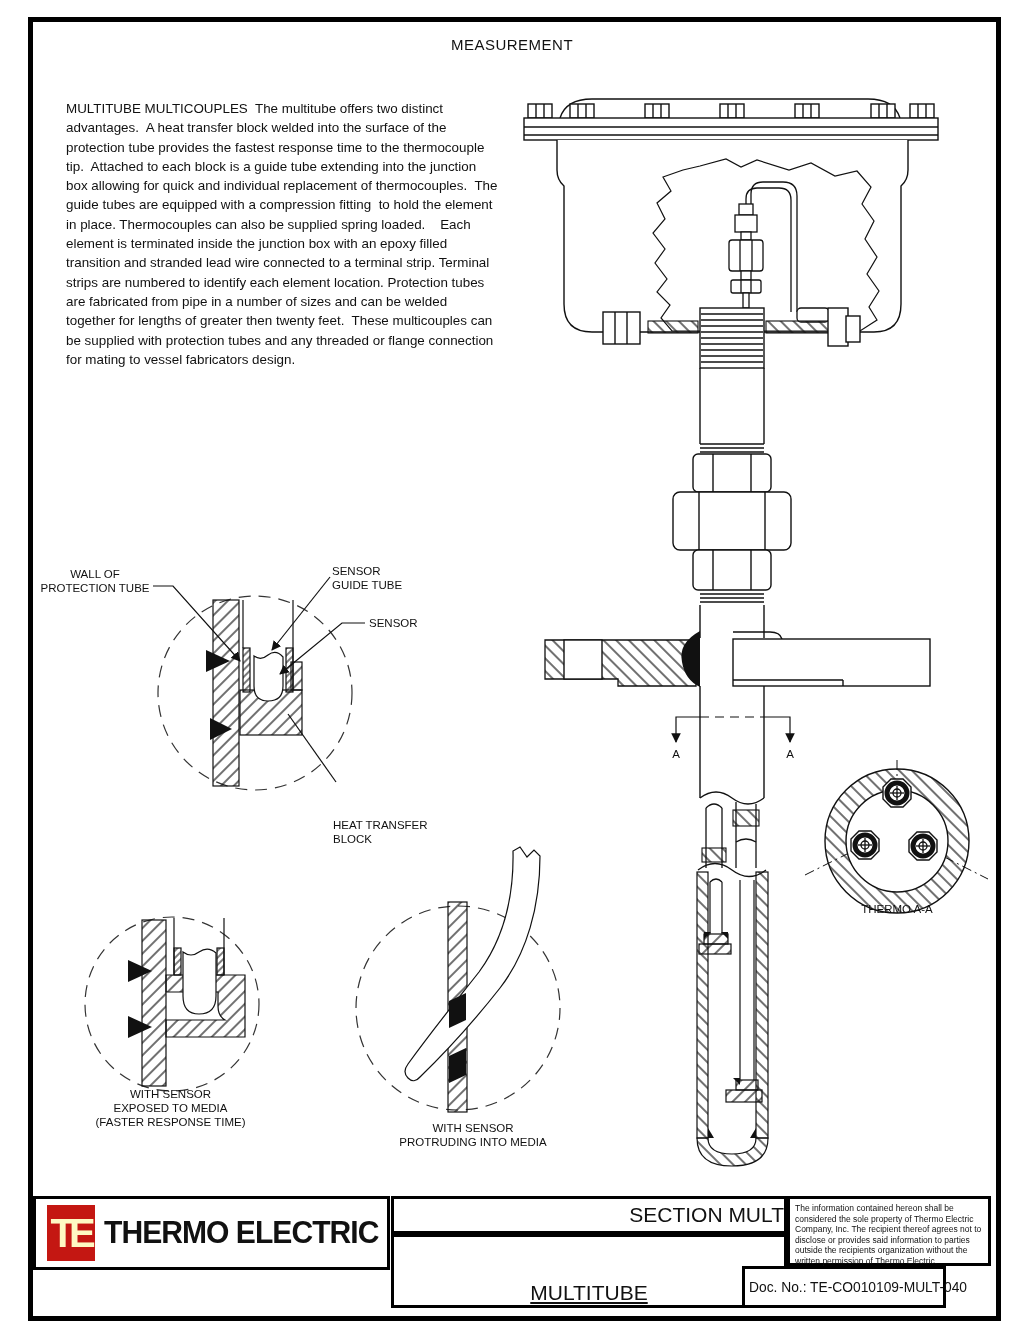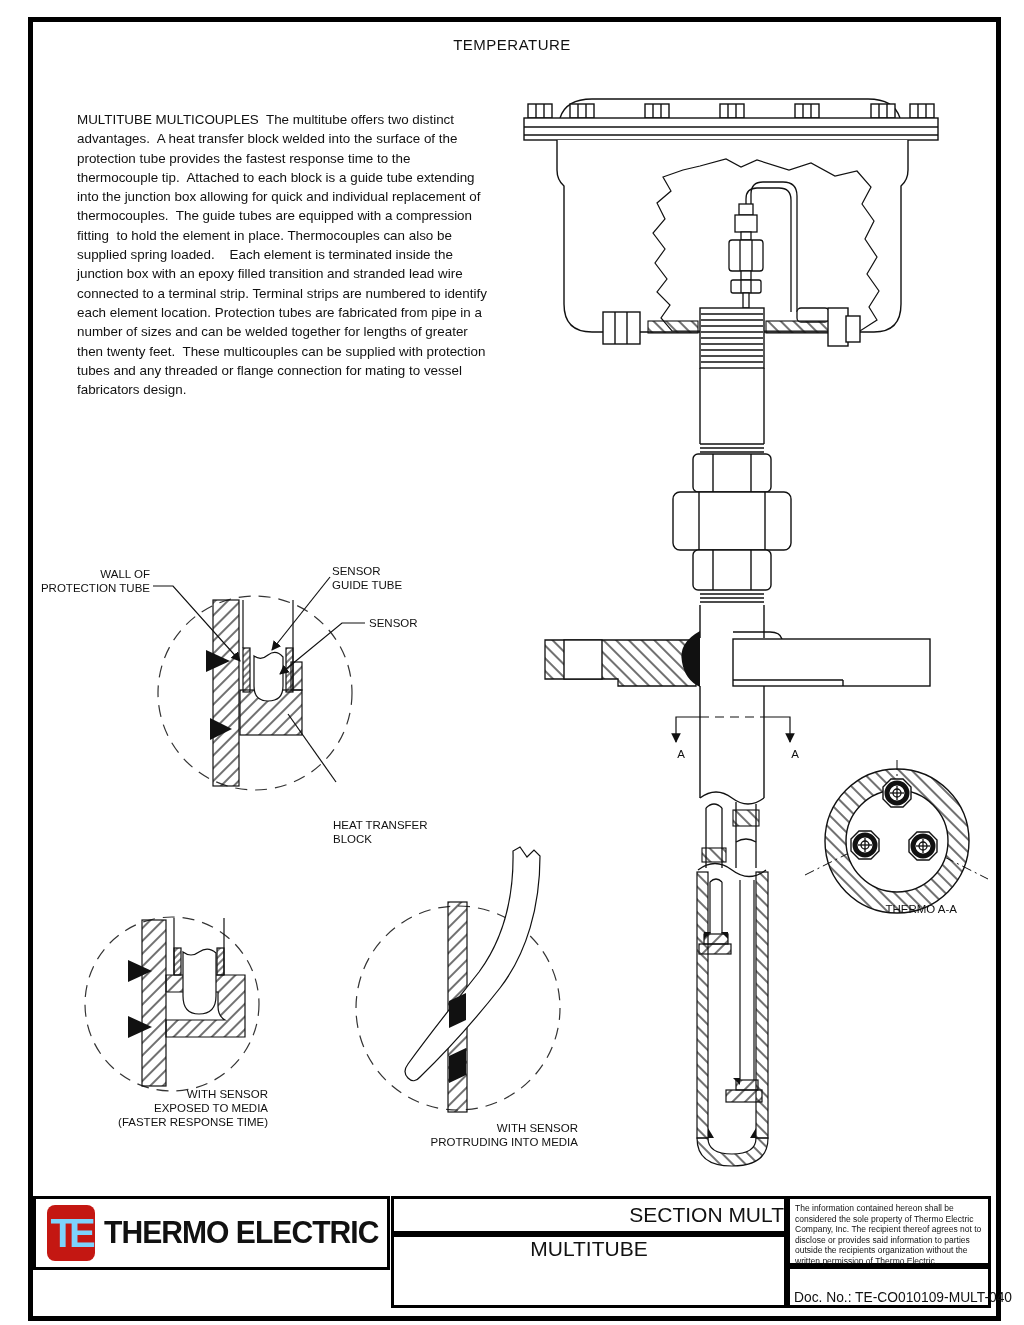--- a/index.html
+++ b/index.html
@@ -1,41 +1,41 @@
 <!DOCTYPE html>
 <html><head>
 <meta charset="utf-8">
 <style>
   html,body{margin:0;padding:0;background:#e8e8e8;}
   .page{position:relative;width:1024px;height:1325px;background:#fff;font-family:"Liberation Sans",sans-serif;color:#111;overflow:hidden;}
   .abs{position:absolute;}
   .frame{left:28px;top:17px;width:963px;height:1294px;border:5px solid #000;}
   .title{left:0;top:36px;width:1024px;text-align:center;font-size:15px;letter-spacing:.5px;}
   .bodytext{left:66px;top:99px;width:432px;font-size:13.4px;line-height:19.3px;}
-  .bodytext p{margin:11px;white-space:pre-wrap;}
+  .bodytext p{margin:0;white-space:pre-wrap;}
   .lbl{font-size:11.5px;line-height:13.8px;white-space:pre-line;}
-  .ctr{text-align:right;}
+  .ctr{text-align:center;}
   svg{position:absolute;left:0;top:0;}
   
   .fbox{border:3px solid #000;box-sizing:border-box;background:#fff;}
   .fb-left{left:33px;top:1196px;width:357px;height:74px;display:flex;align-items:center;padding-left:11px;}
-  .logo{width:63px;height:56px;background:#c41712;color:#7dd3fc;display:flex;align-items:center;justify-content:center;font-size:40px;font-weight:bold;letter-spacing:-6px;padding-right:2px;box-sizing:border-box;border-radius:8px;}
+  .logo{width:63px;height:56px;background:#c41712;color:#fef9c3;display:flex;align-items:center;justify-content:center;font-size:40px;font-weight:bold;letter-spacing:-6px;padding-right:2px;box-sizing:border-box;}
   .company{font-size:31px;font-weight:bold;letter-spacing:-1px;margin-left:9px;transform:scaleX(.97);transform-origin:left center;white-space:nowrap;}
   .fb-left-bot{left:33px;top:1270px;width:357px;height:38px;text-align:center;font-size:11.8px;line-height:14.5px;padding-top:3px;white-space:pre-line;}
   .fb-c-top{left:391px;top:1196px;width:396px;height:38px;display:flex;align-items:center;justify-content:flex-end;font-size:21px;}
-  .fb-c-bot{left:391px;top:1234px;width:396px;height:74px;display:flex;align-items:flex-start;justify-content:center;font-size:21px;}
+  .fb-c-bot{left:391px;top:1234px;width:396px;height:74px;display:flex;align-items:flex-end;justify-content:center;font-size:21px;text-decoration:underline;}
   .fb-r-top{left:787px;top:1196px;width:204px;height:70px;font-size:8.5px;line-height:10.6px;padding:4px 5px;white-space:pre-line;}
-  .fb-r-bot{left:787px;top:1266px;width:204px;height:42px;display:flex;align-items:flex-end;padding-left:4px;font-size:13.8px;white-space:nowrap;}
+  .fb-r-bot{left:742px;top:1266px;width:204px;height:42px;display:flex;align-items:center;padding-left:4px;font-size:13.8px;white-space:nowrap;}
 </style>
 </head>
 <body>
 
 <div class="page">
   <div class="abs frame"></div>
-  <div class="abs title">TEMPERATURE</div>
+  <div class="abs title">MEASUREMENT</div>
 
   <div class="abs bodytext">
     <p>MULTITUBE MULTICOUPLES  The multitube offers two distinct advantages.  A heat transfer block welded into the surface of the protection tube provides the fastest response time to the thermocouple tip.  Attached to each block is a guide tube extending into the junction box allowing for quick and individual replacement of thermocouples.  The guide tubes are equipped with a compression fitting  to hold the element in place. Thermocouples can also be supplied spring loaded.    Each element is terminated inside the junction box with an epoxy filled transition and stranded lead wire connected to a terminal strip. Terminal strips are numbered to identify each element location. Protection tubes are fabricated from pipe in a number of sizes and can be welded together for lengths of greater then twenty feet.  These multicouples can be supplied with protection tubes and any threaded or flange connection for mating to vessel fabricators design.</p>
   </div>
 
   <svg width="1024" height="1325" viewBox="0 0 1024 1325">
     <defs>
       <pattern id="h1" patternUnits="userSpaceOnUse" width="9" height="9" patternTransform="rotate(45)">
         <line x1="1" y1="0" x2="1" y2="9" stroke="#111" stroke-width="1.2"></line>
       </pattern>

